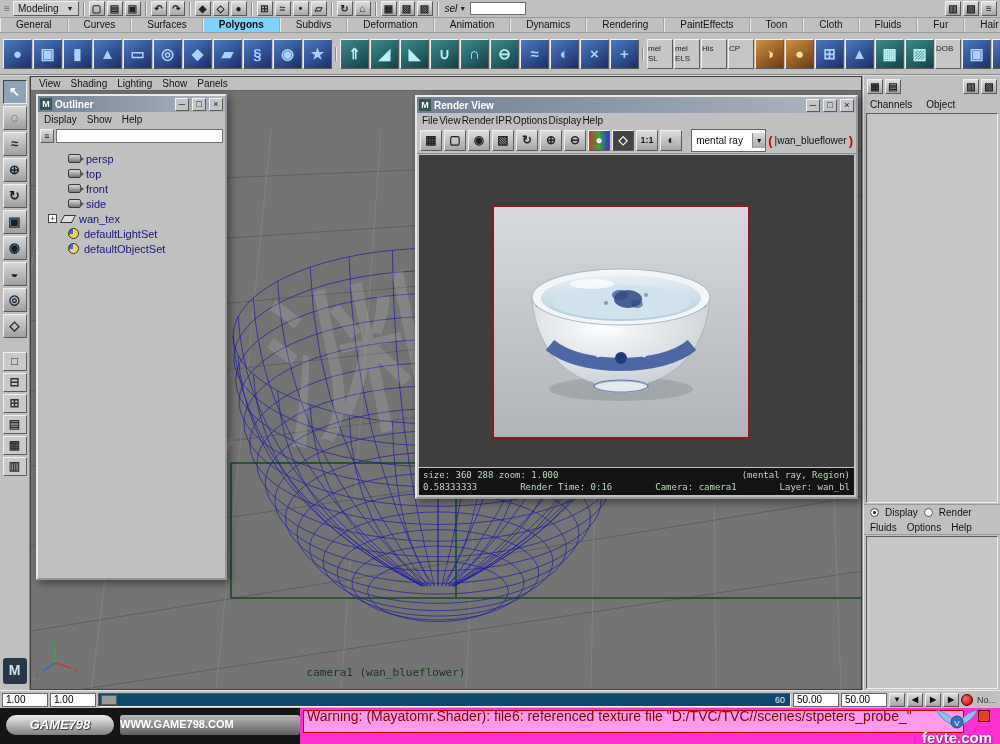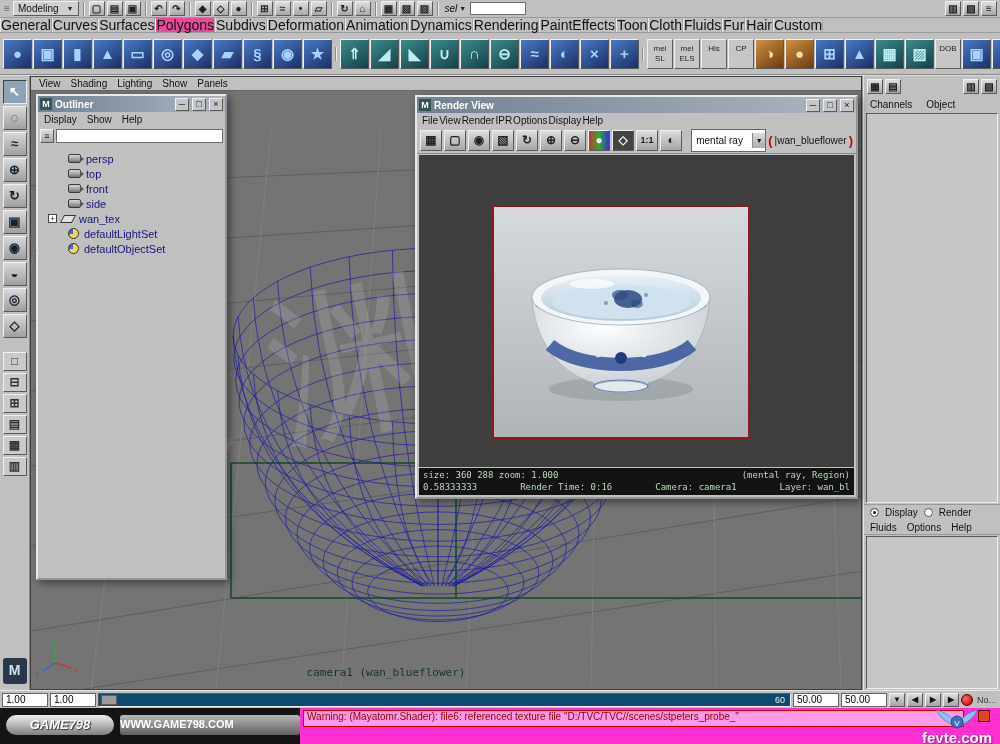--- a/index.html
+++ b/index.html
@@ -18,31 +18,31 @@
   .ti{width:16px;height:15px;background:linear-gradient(#dedede,#a8a8a8);color:#222;
       font-size:10px;line-height:13px;text-align:center;flex:0 0 auto}
   .vsep{width:2px;height:14px;border-left:1px solid #8a8a8a;border-right:1px solid #ececec;margin:0 2px}
   .sel-label{display:flex;align-items:center;gap:2px;font-size:10px;padding:0 2px}
   #cmd{width:56px;height:13px;background:#fff;border:1px solid #707070;font-size:10px}
   .flexspace{flex:1}
 
   
   #menubar{position:absolute;left:0;top:18px;width:1000px;height:15px;background:#c0c0c0;
            display:flex;border-bottom:1px solid #9a9a9a}
-  .mi{padding:0 0;line-height:14px;font-size:14px;border-right:1px solid #a3a3a3;border-left:1px solid #e9e9e9}
-  .mi.active{background:#ec4899;font-weight:normal}
+  .mi{padding:0 15px;line-height:14px;font-size:10px;border-right:1px solid #a3a3a3;border-left:1px solid #e9e9e9}
+  .mi.active{background:#7dd3fc;font-weight:bold}
 
   
   #shelf{position:absolute;left:0;top:33px;width:1000px;height:43px;background:#c0c0c0;
          display:flex;align-items:center;gap:1px;padding:2px 3px;border-bottom:2px groove #dcdcdc}
   .si{width:29px;height:30px;background:linear-gradient(145deg,#4a79c4,#1b2f66);color:#a8d2ff;
       font-size:15px;line-height:28px;text-align:center;flex:0 0 auto}
   .si.alt{background:linear-gradient(145deg,#3c8c8c,#14404a);color:#bdeff0}
   .si.warm{background:linear-gradient(145deg,#d09040,#6a3a10);color:#ffe2a8}
-  .stext{width:26px;height:30px;background:#c6c6c6;font-size:8px;line-height:10px;text-align:center;
+  .stext{width:26px;height:30px;background:#c6c6c6;font-size:8px;line-height:10px;
          padding-top:4px;color:#222;flex:0 0 auto}
 
   
   #leftbar{position:absolute;left:0;top:76px;width:30px;height:614px;background:#c0c0c0;
            border-right:1px solid #8a8a8a;display:flex;flex-direction:column;align-items:center;
            gap:2px;padding-top:4px}
   .lt{width:24px;height:24px;background:linear-gradient(#d8d8d8,#9f9f9f);color:#123;
       font-size:13px;line-height:22px;text-align:center;flex:0 0 auto}
   .lt.pressed{background:#8fa3b8;color:#fff;border-color:#444 #eee #eee #444}
   .lay{width:24px;height:19px;background:#cacaca;color:#333;font-size:12px;line-height:17px;text-align:center;flex:0 0 auto}
@@ -139,22 +139,22 @@
 
   
   #footer{position:absolute;left:0;top:708px;width:1000px;height:36px;background:#141414;overflow:hidden}
   #brand-pill{position:absolute;left:6px;top:7px;width:108px;height:20px;border-radius:10px;
               background:linear-gradient(#efefef,#7e7e7e);color:#fff;font-weight:bold;font-style:italic;
               font-size:13px;text-align:center;line-height:19px;text-shadow:1px 1px 1px #333}
   #site-bar{position:absolute;left:120px;top:7px;width:180px;height:20px;border-radius:3px;
             background:linear-gradient(#b8b8b8,#5f5f5f);color:#fff;font-weight:bold;font-size:11px;
             text-align:left;line-height:19px}
   #pink{position:absolute;left:300px;top:0;right:0;bottom:0;background:#ff2fd2}
-  #warnstrip{position:absolute;left:3px;top:2px;right:36px;height:17px;background:#ff9bea;border:1px solid #c00;
-             color:#8a0000;font-size:10px;line-height:11px;padding:0 3px;white-space:nowrap;overflow:hidden}
+  #warnstrip{position:absolute;left:3px;top:2px;right:36px;height:23px;background:#ff9bea;border:1px solid #c00;
+             color:#8a0000;font-size:14px;line-height:11px;padding:0 3px;white-space:nowrap;overflow:hidden}
   #warn-ic{position:absolute;right:10px;top:2px;width:12px;height:12px;background:#d42;border:1px solid #600}
   #fevte{position:absolute;right:8px;top:1px;display:flex;flex-direction:column;align-items:center}
   #fevte .txt{color:#fff;font-weight:bold;font-size:15px;text-shadow:1px 1px 2px #90108a}
 </style>
 </head>
 <body>
 
 <div id="app">
 
   <div id="topbar">

